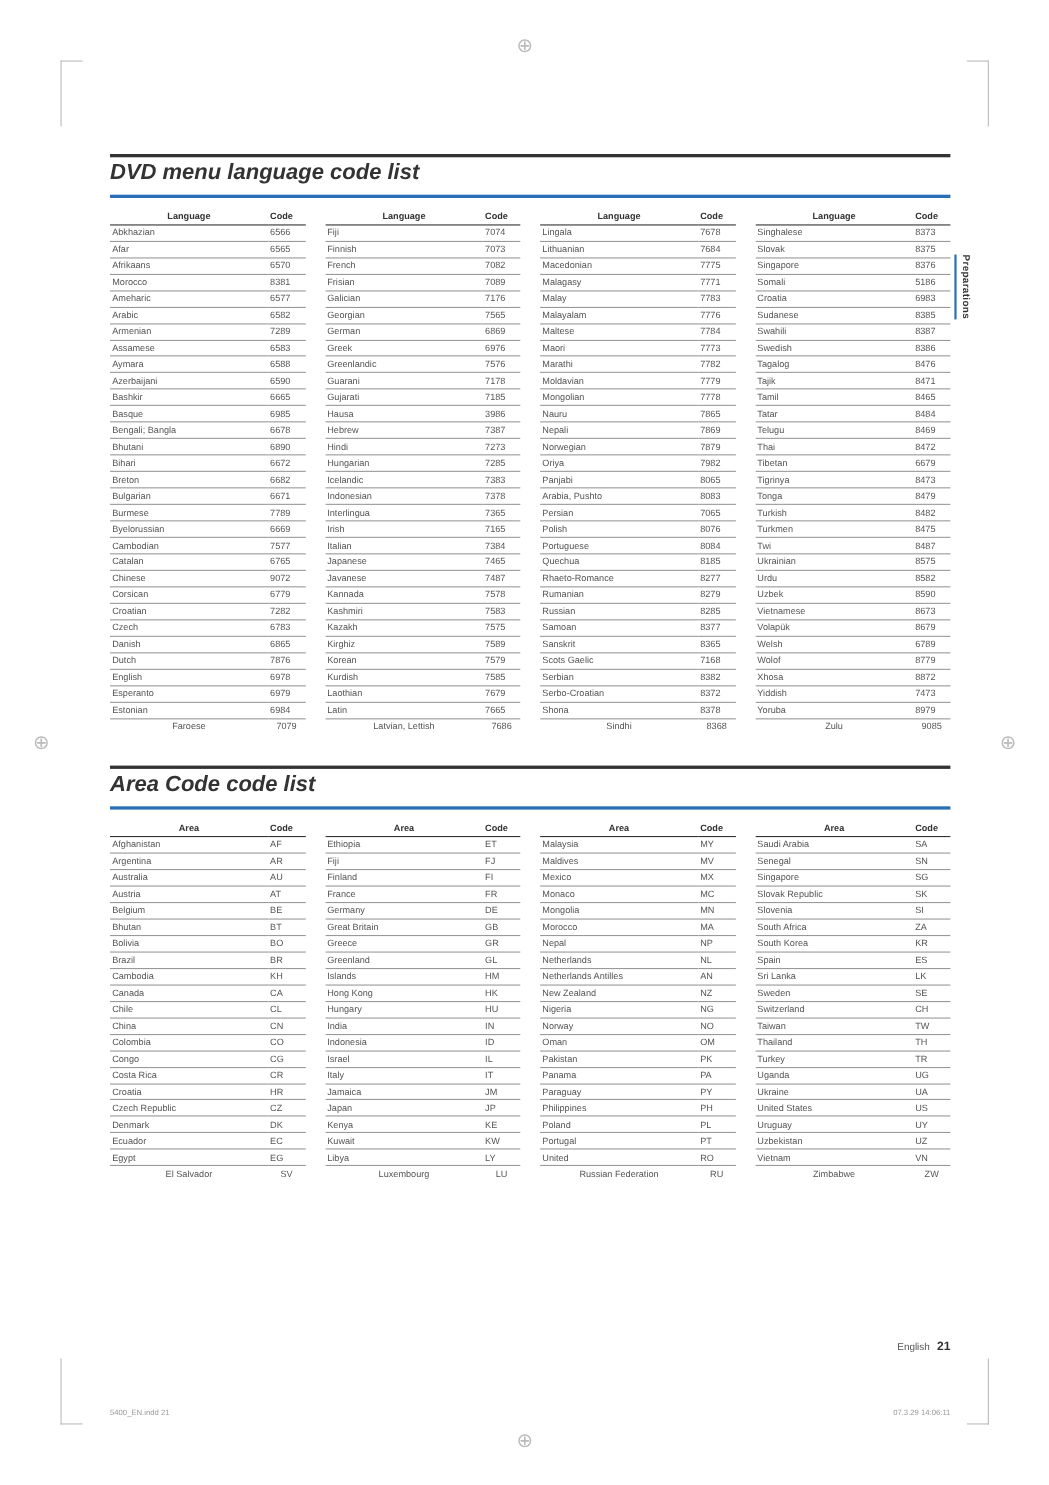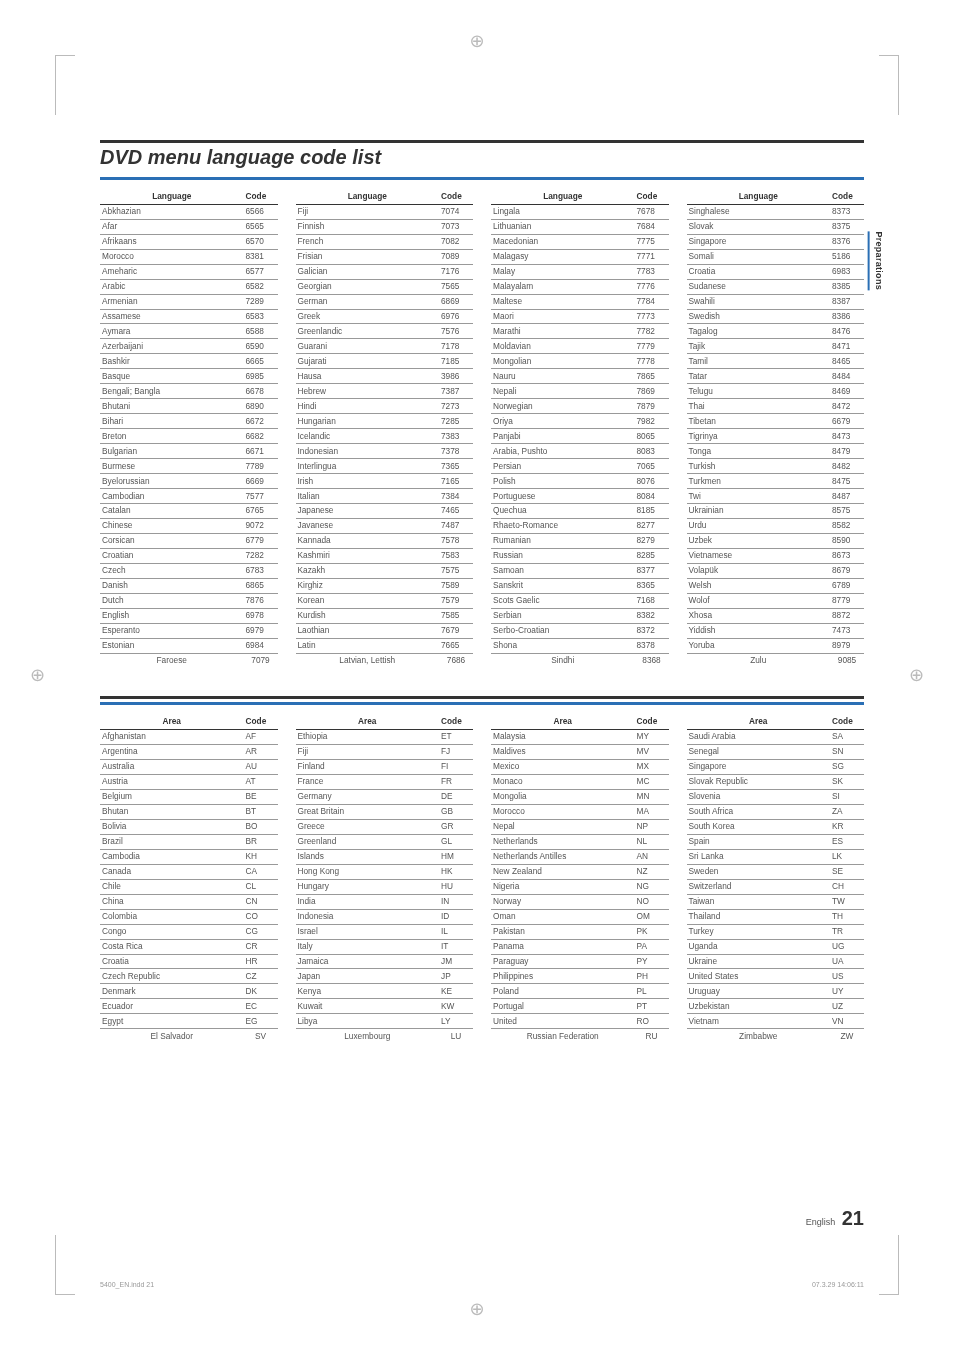--- a/index.html
+++ b/index.html
@@ -75,21 +75,21 @@
     letter-spacing: 0.3px;
   }
   .footer {
     position: absolute;
     right: 90px;
     bottom: 120px;
     font-size: 9px;
     color: #555;
   }
   .page-number {
-    font-size: 20px;
+    font-size: 11px;
     font-weight: bold;
     color: #333;
     margin-left: 4px;
   }
   .print-meta {
     position: absolute;
     bottom: 62px;
     left: 100px;
     right: 90px;
     display: flex;
@@ -695,20 +695,21 @@
             <tr>
               <td>Zulu</td>
               <td class="code">9085</td>
             </tr>
           </tbody>
         </table>
       </div>
     </div>
 
   <div class="thick-rule"></div>
+  <h2 class="section-title">Area Code code list</h2>
   <div class="accent-rule"></div>
   <div class="columns" id="section2-cols">
       <div class="col">
         <table>
           <thead>
             <tr>
               <th>Area</th>
               <th>Code</th>
             </tr>
           </thead>

